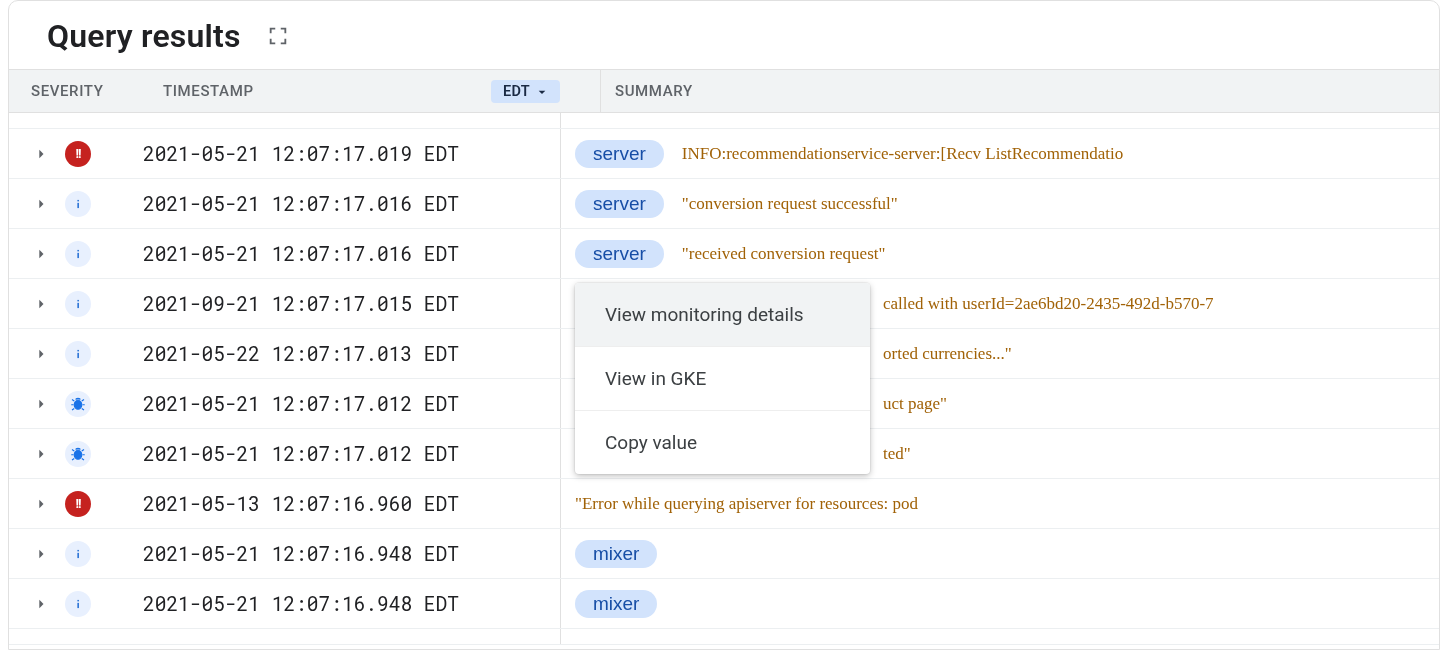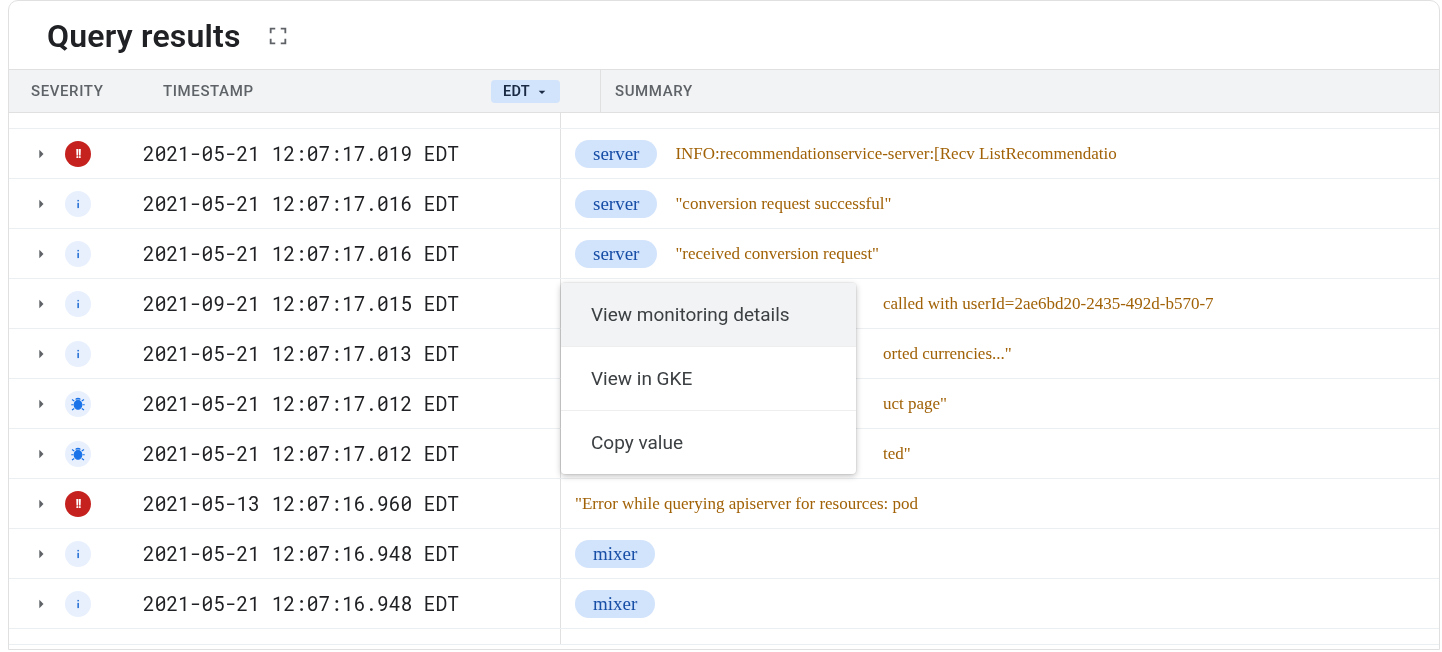--- a/index.html
+++ b/index.html
@@ -139,37 +139,37 @@
   height:100%;
   display:flex;
   align-items:center;
   gap: 18px;
   overflow:hidden;
   white-space:nowrap;
 }
 .badge {
   background:#d2e3fc;
   color:#174ea6;
-  font-family: Liberation Serif, serif;
+  font-family: Liberation Sans, sans-serif;
   font-size: 19px;
   font-weight: 500;
   padding: 3px 18px;
   border-radius: 16px;
   letter-spacing: 0px;
 }
 .summary-text {
   font-family: Liberation Serif, serif;
   font-size: 17px;
   color:#a16207;
   letter-spacing: 0px;
   white-space:nowrap;
 }
 .context-menu {
   position:absolute;
-  left: 552px;
+  left: 566px;
   top: 282px;
   width: 295px;
   background:#fff;
   border-radius: 4px;
   box-shadow: 0 2px 6px rgba(0,0,0,0.25), 0 0 0 1px rgba(0,0,0,0.04);
   z-index: 50;
   overflow:hidden;
 }
 .menu-item {
   padding: 20px 30px;
@@ -297,21 +297,21 @@
               <path fill="#5f6368" d="M10 17l5-5-5-5v10z"></path>
             </svg>
           </span>
           <div class="sev-icon sev-info">
             <svg width="14" height="14" viewBox="0 0 24 24">
               <rect x="11" y="10" width="2.5" height="9"></rect>
               <rect x="11" y="5" width="2.5" height="2.5"></rect>
             </svg>
           </div>
         </div>
-        <div class="cell-timestamp">2021-05-21 12:07:17.013 EDT</div>
+        <div class="cell-timestamp">2021-05-22 12:07:17.013 EDT</div>
         <div class="cell-summary">
           <span style="visibility:hidden"></span>
           <span class="summary-text" style="margin-left:290px">orted currencies..."</span>
         </div>
       </div>
       <div class="row">
         <div class="cell-severity">
           <span class="chevron">
             <svg width="20" height="20" viewBox="0 0 24 24">
               <path fill="#5f6368" d="M10 17l5-5-5-5v10z"></path>

